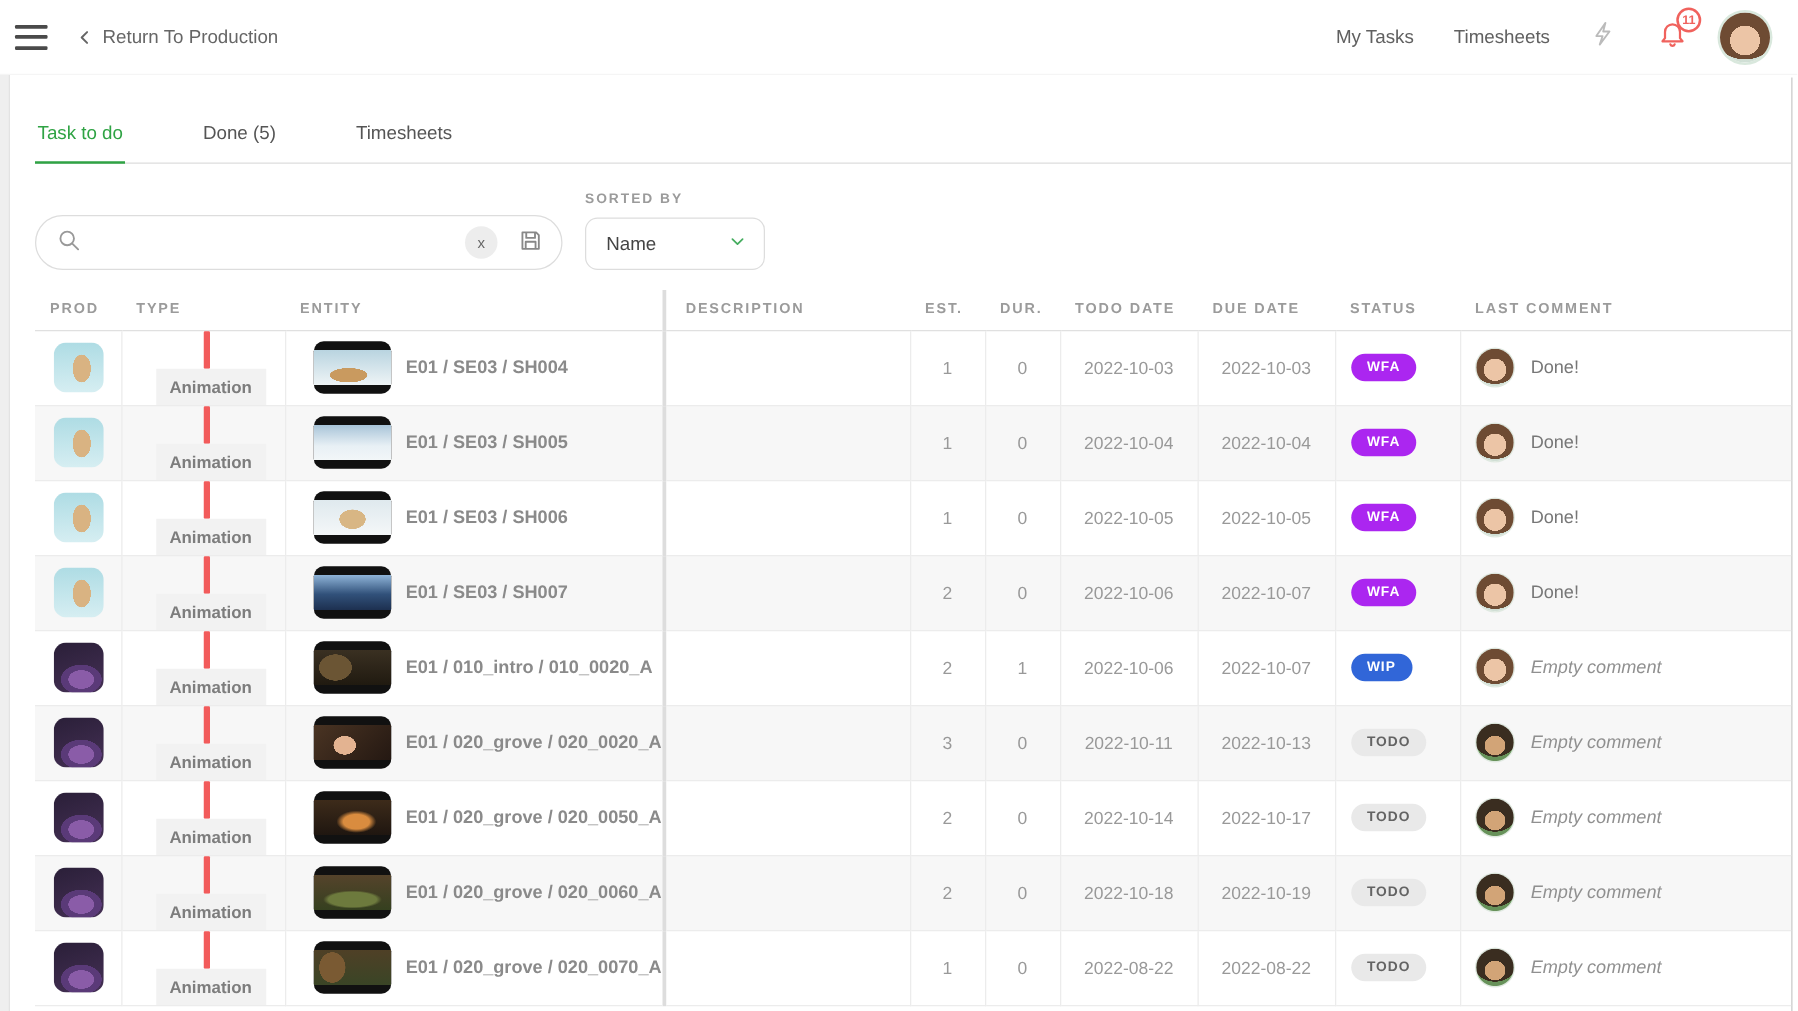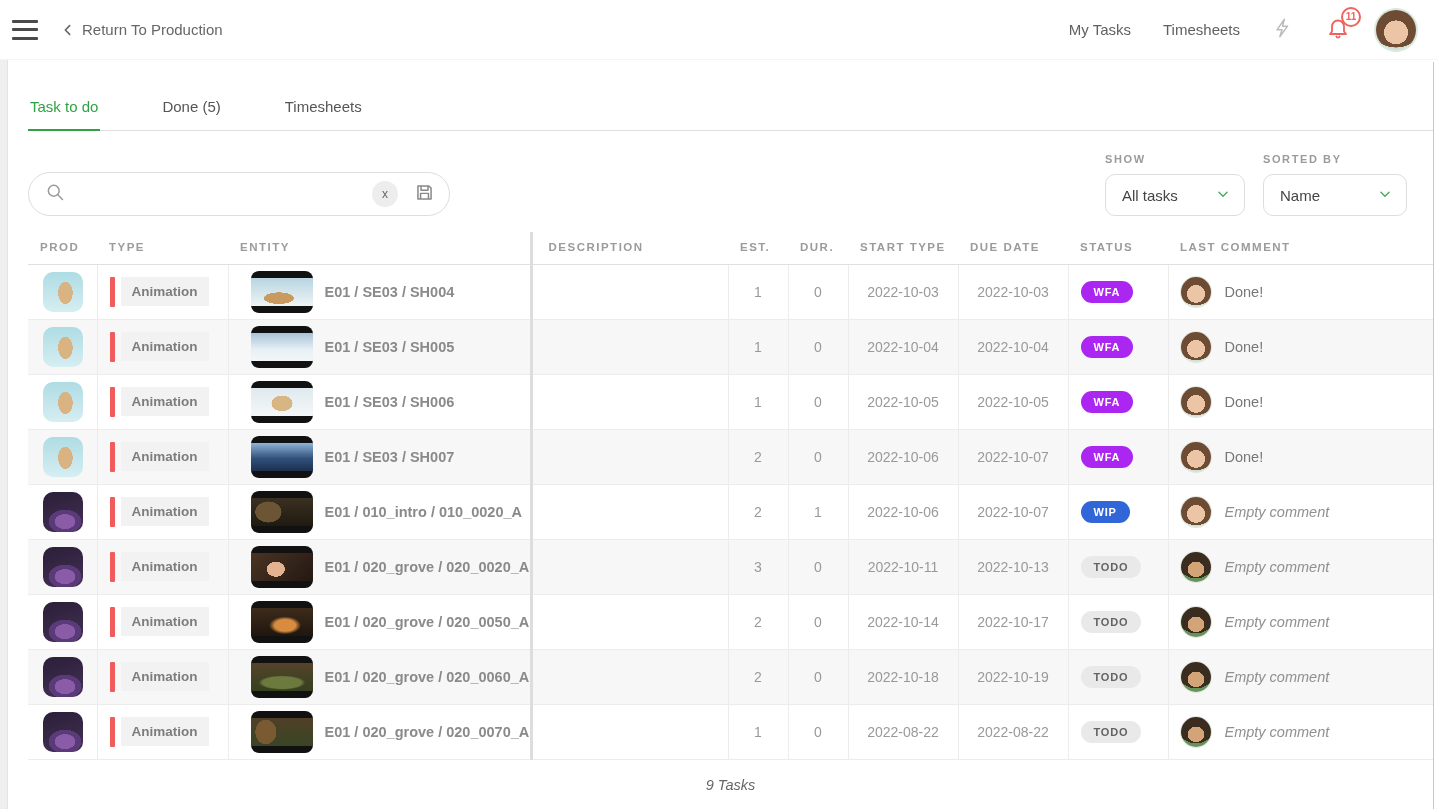--- a/index.html
+++ b/index.html
@@ -94,21 +94,21 @@
   .shot-2 { background:linear-gradient(180deg,#a8c4d8 0%,#e8f0f5 60%,#f2f6f8 100%); }
   .shot-3 { background:radial-gradient(ellipse 28% 46% at 50% 55%, #d8b684 0 60%, transparent 61%), linear-gradient(180deg,#dfe9ee,#f4f7f8); }
   .shot-4 { background:linear-gradient(180deg,#8fb4d8 0%,#31517a 55%,#1d3050 100%); }
   .shot-5 { background:radial-gradient(ellipse 35% 62% at 28% 50%, #6b5534 0 60%, transparent 61%), linear-gradient(180deg,#3a3022,#201a10); }
   .shot-6 { background:radial-gradient(ellipse 24% 44% at 40% 58%, #e3b391 0 60%, transparent 61%), linear-gradient(135deg,#4a3423,#241812); }
   .shot-7 { background:radial-gradient(ellipse 42% 52% at 55% 62%, #d98c3f 0 40%, transparent 61%), linear-gradient(180deg,#3d2b1a,#1f1610); }
   .shot-8 { background:radial-gradient(ellipse 62% 42% at 50% 70%, #6d7a3d 0 50%, transparent 61%), linear-gradient(180deg,#55432b,#35401f); }
   .shot-9 { background:radial-gradient(ellipse 28% 72% at 24% 50%, #7a5a33 0 60%, transparent 61%), linear-gradient(180deg,#4f4026,#3a4526); }
   .entity-name { font-weight:bold; color:#8a8a8a; font-size:14.5px; cursor:pointer; }
 
-  .type-cell { display:flex; align-items:center; padding-left:0; }
+  .type-cell { display:flex; align-items:center; padding-left:0;flex-direction:column; }
   .type-bar { width:5px; height:30px; border-radius:1px; flex:none; margin-right:6px; }
   .type-chip { background:#f2f2f2; padding:7px 11px; font-size:13.5px; font-weight:bold; color:#7d7d7d; }
 
   .status-badge { display:inline-block; padding:5px 13px; border-radius:13px; font-size:11px; font-weight:bold;
                   letter-spacing:0.8px; cursor:pointer; }
 
   .comment-cell { display:flex; align-items:center; gap:14px; }
   .avatar-row { width:30px; height:30px; flex:none; box-shadow:0 0 0 1px #dfe9e0; }
   .comment-text { color:#777; font-size:14.5px; }
   .comment-text.empty { font-style:italic; color:#909090; }
@@ -188,31 +188,20 @@
         <span>
           <svg width="21" height="21" viewBox="0 0 24 24" fill="none" stroke="#888" stroke-width="1.7" stroke-linejoin="round">
               <path d="M4.5 4.5 h12.5 l2.5 2.5 v12.5 h-15 z"></path>
               <path d="M8 4.5 v5 h8 v-5"></path>
               <path d="M7.5 19.5 v-6.5 h9 v6.5"></path>
             </svg>
         </span>
       </button>
     </div>
 
-    <div class="select-group select-show">
-      <span class="select-label">SHOW</span>
-      <div class="select-box">
-        <span>All tasks</span>
-        <span>
-          <svg width="14" height="14" viewBox="0 0 24 24" fill="none" stroke="#45ad5f" stroke-width="2.4" stroke-linecap="round" stroke-linejoin="round">
-              <path d="M5 9 l7 7 7-7"></path>
-            </svg>
-        </span>
-      </div>
-    </div>
 
     <div class="select-group select-sort">
       <span class="select-label">SORTED BY</span>
       <div class="select-box">
         <span>Name</span>
         <span>
           <svg width="14" height="14" viewBox="0 0 24 24" fill="none" stroke="#45ad5f" stroke-width="2.4" stroke-linecap="round" stroke-linejoin="round">
               <path d="M5 9 l7 7 7-7"></path>
             </svg>
         </span>
@@ -234,21 +223,21 @@
         <col style="width:265px">
     </colgroup>
     <thead>
       <tr>
         <th>PROD</th>
         <th>TYPE</th>
         <th>ENTITY</th>
         <th class="col-desc">DESCRIPTION</th>
         <th>EST.</th>
         <th>DUR.</th>
-        <th>START TYPE</th>
+        <th>TODO DATE</th>
         <th>DUE DATE</th>
         <th>STATUS</th>
         <th>LAST COMMENT</th>
       </tr>
     </thead>
     <tbody>
   <tr>
     <td>
       <div class="cellflex">
               <div class="prod-thumb prod-caminandes"></div>

